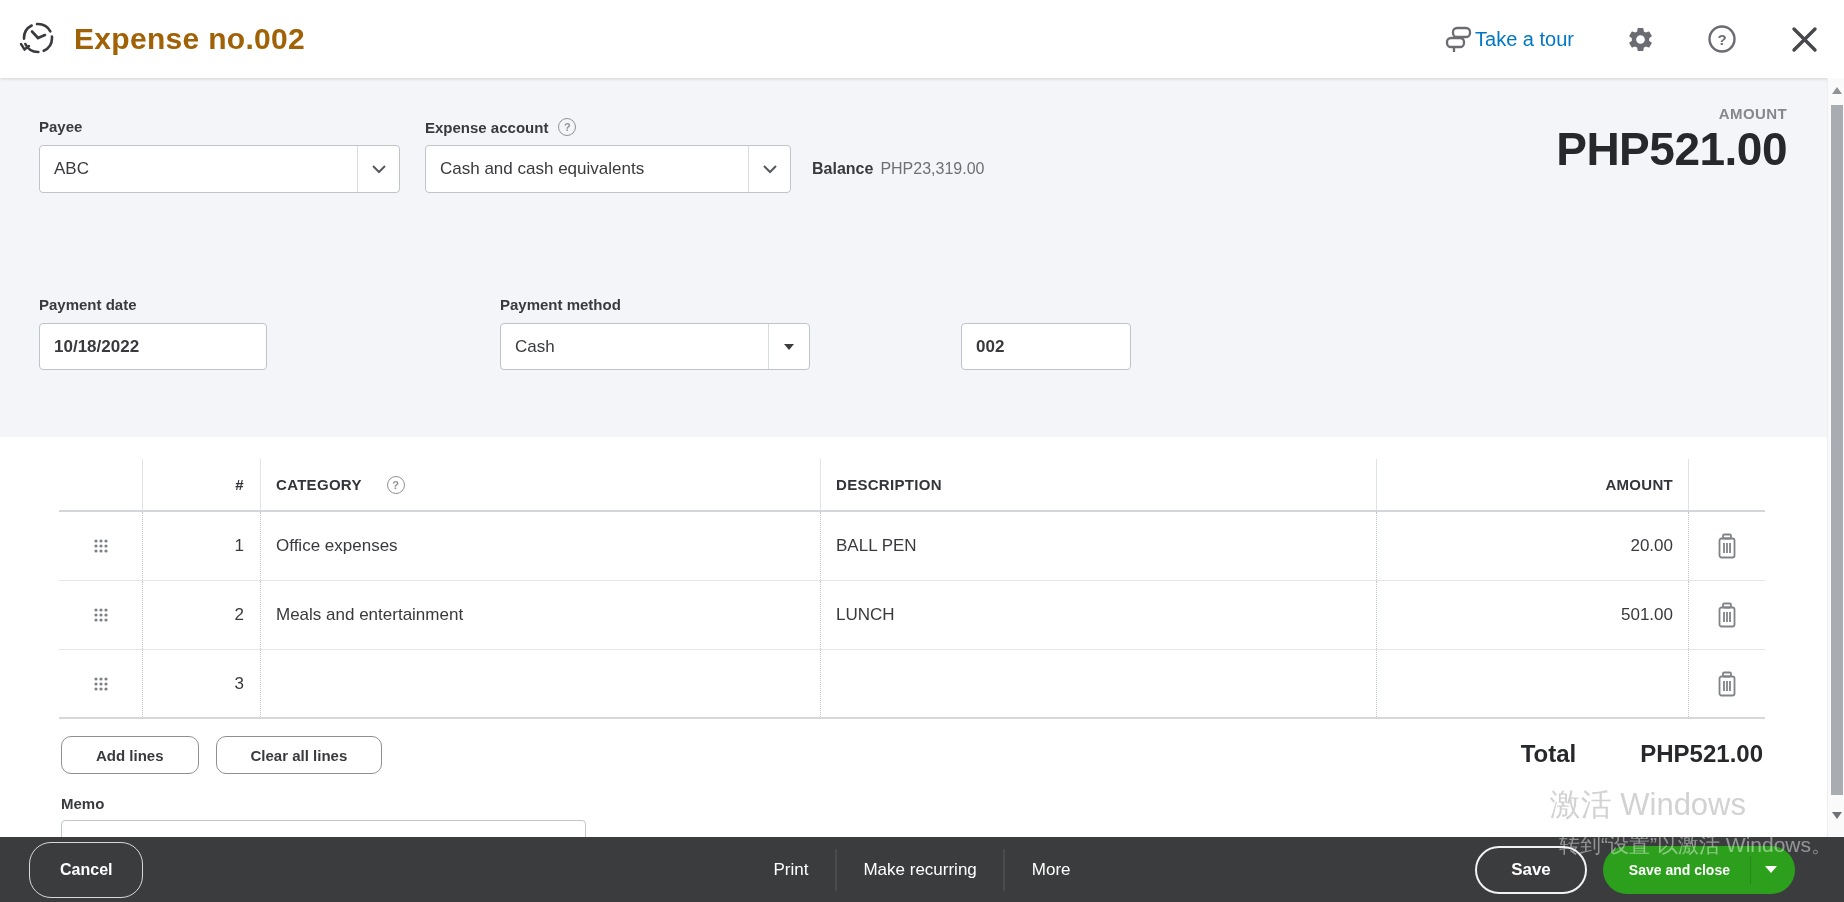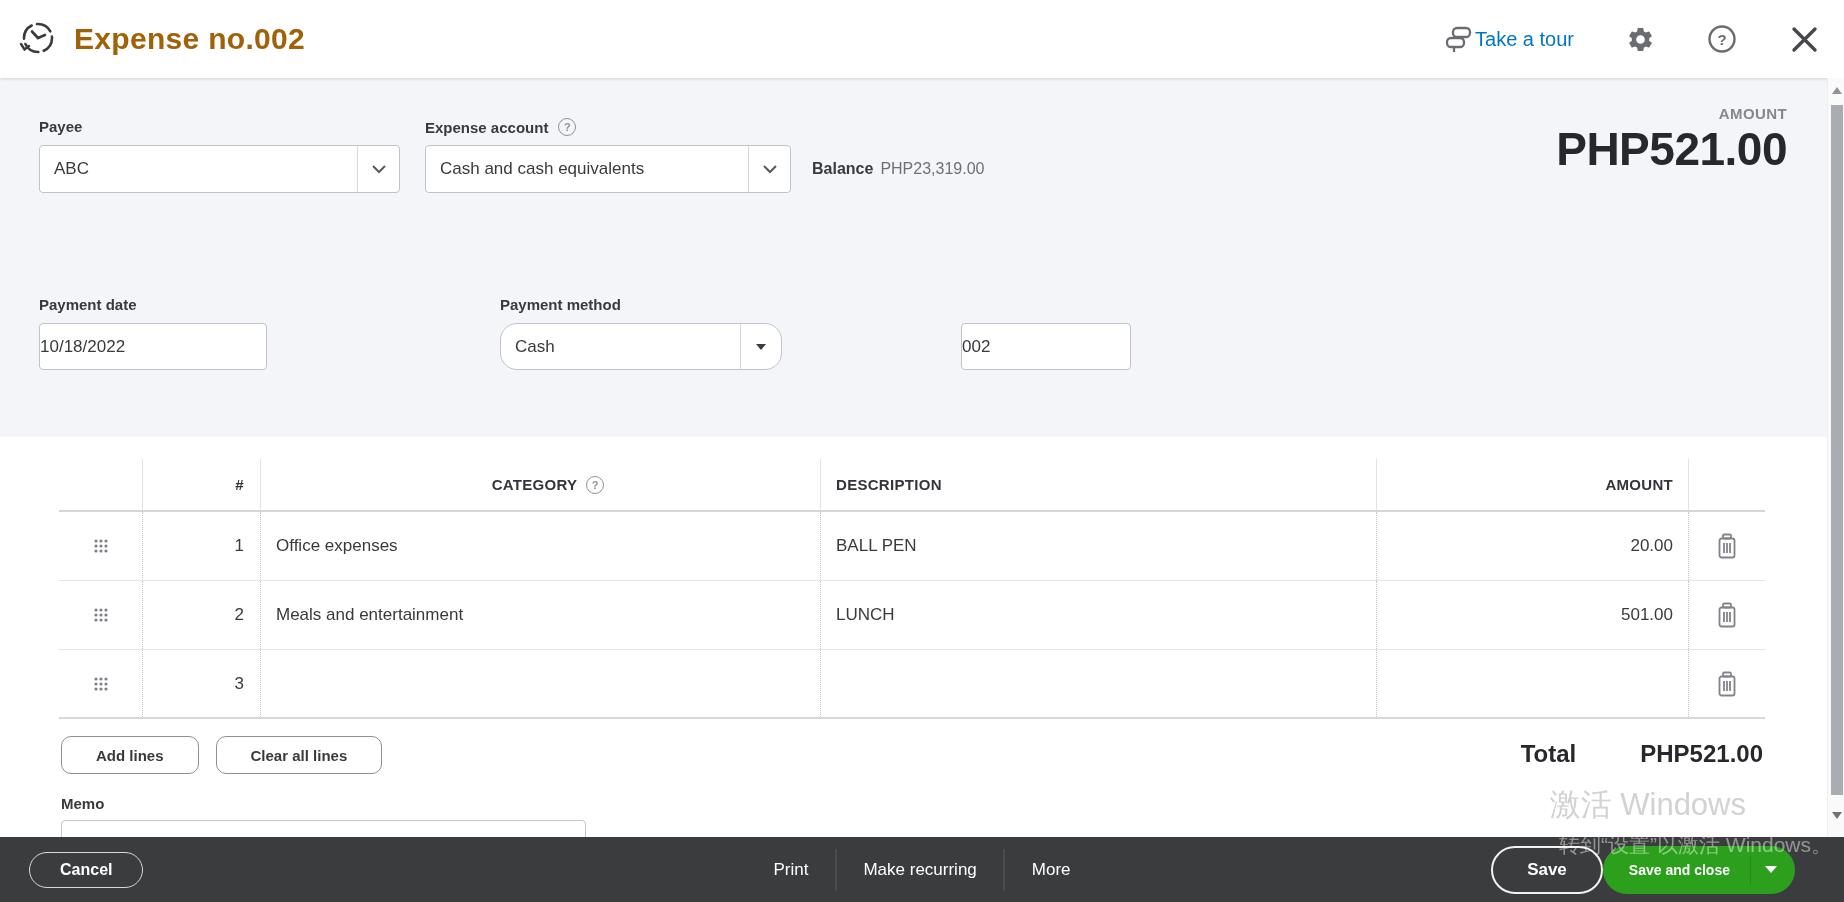--- a/index.html
+++ b/index.html
@@ -21,37 +21,37 @@
   .body-scroll { position:absolute; top:78px; left:0; right:17px; bottom:65px; overflow:hidden; background:#f4f5f8; }
   .form-top { position:absolute; top:0; left:0; right:0; height:359px; background:#f4f5f8; }
   .sheet { position:absolute; top:359px; left:0; right:0; bottom:0; background:#fff; }
 
   .field-label { position:absolute; font-size:15px; font-weight:700; color:#393a3d; }
   .combo, .text-input { position:absolute; height:48px; background:#fff; border:1px solid #bfc3ca; border-radius:4px;
             font-size:17px; color:#393a3d; }
   .combo { display:flex; align-items:center; }
   .combo .combo-value { flex:1; padding-left:14px; white-space:nowrap; overflow:hidden; }
   .combo .combo-arrow { width:42px; align-self:stretch; border-left:1px solid #d8dadd; display:flex; align-items:center; justify-content:center; cursor:pointer; }
-  .text-input { font-family:"Liberation Sans",sans-serif; }
+  .text-input { padding-left:14px; font-family:"Liberation Sans",sans-serif;font-weight:bold; }
   .help-circle { display:inline-flex; width:18px; height:18px; border:1.5px solid #8f9296; border-radius:50%;
             align-items:center; justify-content:center; font-size:11px; color:#8f9296; font-weight:700; }
   .balance-line { position:absolute; left:812px; top:82px; font-size:16px; color:#6e7075; display:flex; gap:7px; white-space:nowrap; }
   .balance-line b { color:#393a3d; font-weight:700; }
   .amount-label { position:absolute; top:27px; right:40px; font-size:15px; font-weight:600; color:#85878c; letter-spacing:.4px; }
   .amount-value { position:absolute; top:44px; right:40px; font-size:46px; font-weight:700; color:#26282c; letter-spacing:-.5px; }
   .tri-down { width:0; height:0; border-left:5px solid transparent; border-right:5px solid transparent; border-top:6px solid #3c3d40; }
 
   
   .grid { position:absolute; left:59px; top:22px; width:1706px; }
   .grid-row { display:grid; grid-template-columns:83px 118px 560px 556px 312px 77px; align-items:center; }
   .grid-head { height:53px; border-bottom:2px solid #d2d5d9; font-size:15px; font-weight:700; color:#33353a; letter-spacing:.3px; }
   .grid-head > div { height:100%; display:flex; align-items:center; }
   .grid-head .bl { border-left:1px solid #e0e2e6; }
   .h-num { justify-content:flex-end; padding-right:16px; }
-  .h-cat { padding-left:15px; gap:9px;justify-content:center; }
+  .h-cat { padding-left:15px; gap:25px; }
   .h-desc { padding-left:15px; }
   .h-amt { justify-content:flex-end; padding-right:15px; }
   .item-row { height:69px; border-bottom:1px solid #e4e6e9; font-size:17px; color:#393a3d; }
   .item-row:last-of-type { border-bottom:2px solid #d6d8dc; }
   .item-row > div { height:100%; display:flex; align-items:center; }
   .item-row .bl { border-left:1px dotted #c3c6cb; }
   .c-drag { justify-content:center; cursor:grab; }
   .c-num { justify-content:flex-end; padding-right:16px; }
   .c-cat { padding-left:15px; }
   .c-desc { padding-left:15px; }
@@ -66,26 +66,26 @@
   .memo-label { position:absolute; top:358px; left:61px; font-size:15px; font-weight:700; color:#393a3d; }
   .memo-input { position:absolute; top:383px; left:61px; width:525px; height:40px; border:1px solid #c1c5cc; border-radius:4px; background:#fff; }
 
   
   .watermark-1 { position:absolute; top:347px; right:81px; font-size:31px; color:#d2d2d2; white-space:nowrap; }
   .watermark-2 { position:absolute; top:831px; right:12px; font-size:21px; color:rgba(255,255,255,.45); z-index:60; white-space:nowrap; }
 
   
   .footer { position:absolute; left:0; right:0; bottom:0; height:65px; background:#3b3c3e; z-index:40;
             display:flex; align-items:center; }
-  .cancel-btn { margin-left:29px; height:36px; padding:0 30px; background:transparent; border:1px solid #d9d9d9;
+  .cancel-btn { margin-left:29px; height:56px; padding:0 30px; background:transparent; border:1px solid #d9d9d9;
             border-radius:22px; color:#fff; font-size:16px; font-weight:700; cursor:pointer; font-family:"Liberation Sans",sans-serif; }
   .footer-center { position:absolute; left:50%; transform:translateX(-50%); display:flex; align-items:center; }
   .footer-link { background:none; border:none; color:#fff; font-size:17px; padding:0 27px; cursor:pointer; font-family:"Liberation Sans",sans-serif; }
   .v-sep { width:1px; height:42px; background:#5a5b5e; }
-  .footer-right { position:absolute; right:49px; display:flex; align-items:flex-end; gap:0; }
+  .footer-right { position:absolute; right:49px; display:flex; align-items:flex-end; gap:16px; }
   .save-btn { height:48px; padding:0 34px; background:transparent; border:2px solid #f2f2f2; border-radius:24px;
             color:#fff; font-size:17px; font-weight:700; cursor:pointer; font-family:"Liberation Sans",sans-serif; }
   .save-close-btn { height:48px; background:#2ca01c; border:none; border-radius:24px; display:flex; align-items:center;
             color:#fff; cursor:pointer; padding:0; font-family:"Liberation Sans",sans-serif; }
   .save-close-btn .label { font-size:14px; font-weight:700; padding:0 20px 0 26px; }
   .save-close-btn .split { width:1px; height:28px; background:rgba(0,0,0,.15); }
   .save-close-btn .arrow-zone { padding:0 18px 0 14px; display:flex; align-items:center; align-self:stretch; }
   .tri-down-white { width:0; height:0; border-left:6px solid transparent; border-right:6px solid transparent; border-top:7px solid #fff; }
 
   
@@ -168,21 +168,21 @@
         <span>PHP23,319.00</span>
       </div>
 
       <div class="amount-label">AMOUNT</div>
       <div class="amount-value">PHP521.00</div>
 
       <label class="field-label" style="left:39px; top:218px;">Payment date</label>
       <input class="text-input" style="left: 39px; top: 245px; width: 228px; height: 47px;" value="10/18/2022">
 
       <label class="field-label" style="left:500px; top:218px;">Payment method</label>
-      <div class="combo" style="left:500px; top:245px; width:282px; height:47px;border-radius:17px;">
+      <div class="combo" style="left:500px; top:245px; width:310px; height:47px;">
         <span class="combo-value">Cash</span>
         <span class="combo-arrow" style="width:41px;">
           <span class="tri-down"></span>
         </span>
       </div>
 
       <label class="field-label" style="left:961px; top:218px;margin-top:40px;">Ref no.</label>
       <input class="text-input" style="left: 961px; top: 245px; width: 170px; height: 47px;" value="002">
     </section>
 

